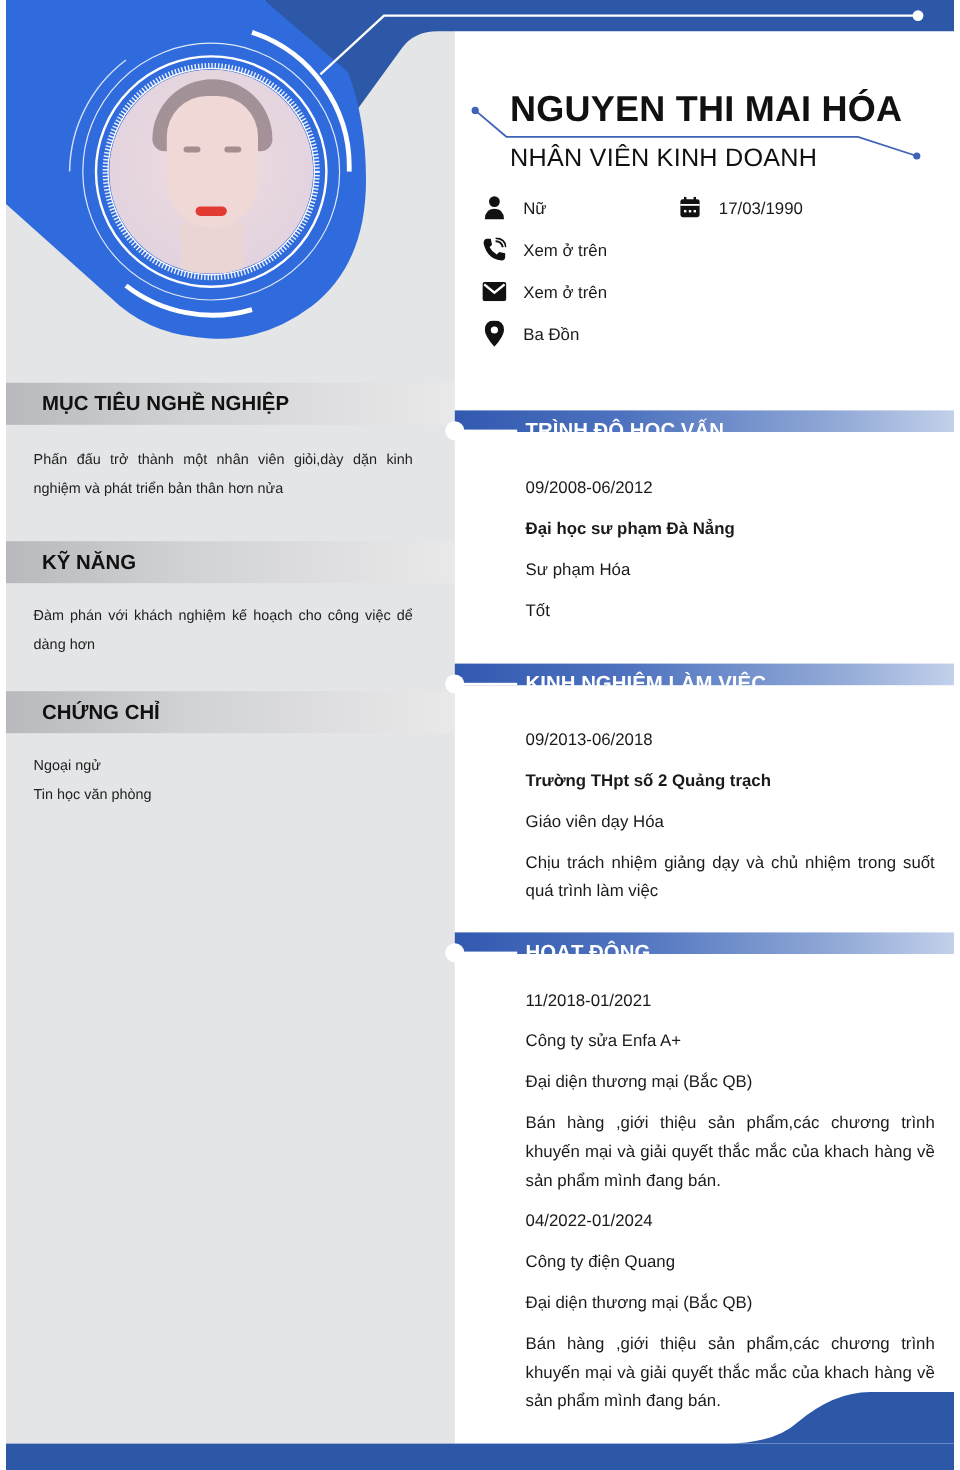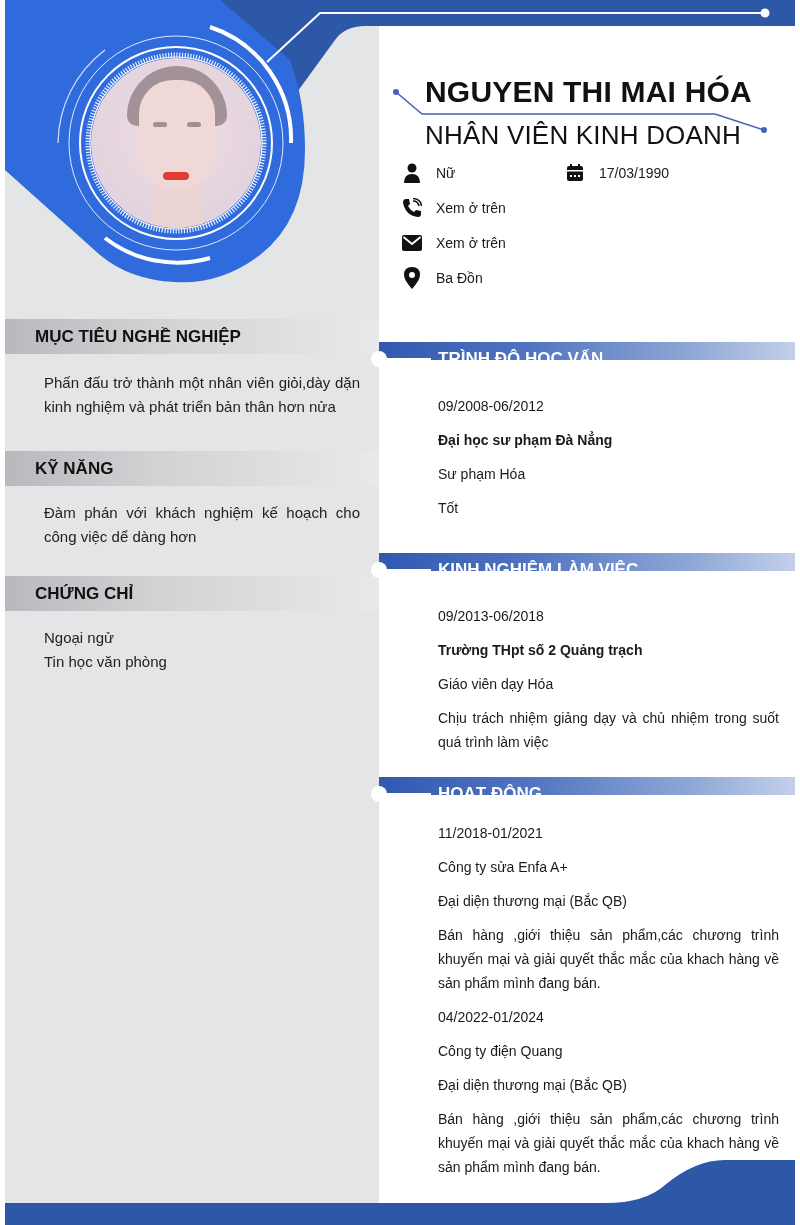--- a/index.html
+++ b/index.html
@@ -17,30 +17,30 @@
   .photo-wrap { position: absolute; left: 86px; top: 58px; width: 170px; height: 170px; border-radius: 50%; overflow: hidden; }
   .photo { width: 100%; height: 100%; background: radial-gradient(circle at 50% 45%, #f1dfe3 0%, #e7d6df 45%, #ddd0de 100%); position: relative; }
   .photo .hair { position: absolute; left: 36px; top: 8px; width: 100px; height: 60px; border-radius: 50px 50px 10px 10px; background: #6b5a5c; opacity: 0.55; }
   .photo .face { position: absolute; left: 48px; top: 22px; width: 76px; height: 110px; border-radius: 40px 40px 45px 45px; background: #efd8d6; }
   .photo .eye { position: absolute; top: 64px; width: 14px; height: 5px; border-radius: 3px; background: #8a6e70; opacity: 0.7; }
   .photo .lips { position: absolute; left: 72px; top: 114px; width: 26px; height: 8px; border-radius: 6px; background: #e23b33; }
   .photo .neck { position: absolute; left: 60px; top: 128px; width: 52px; height: 50px; background: #ead5d4; }
 
   
   .name { position: absolute; left: 420px; top: 75px; font-size: 30px; font-weight: bold; color: #111; letter-spacing: 0.2px; }
-  .job-title { position: absolute; left: 420px; top: 120px; font-size: 26px; color: #111; letter-spacing: 0.2px; }
+  .job-title { position: absolute; left: 420px; top: 120px; font-size: 21px; color: #111; letter-spacing: 0.2px; }
 
   .info-row { position: absolute; display: flex; align-items: center; font-size: 14px; color: #1a1a1a; }
   .info-row .ic { width: 22px; height: 22px; margin-right: 13px; display: flex; align-items: center; justify-content: center; }
   .info-row svg { display: block; }
 
   
   .l-head { position: absolute; left: 0; width: 374px; height: 35px; background: linear-gradient(90deg, #b8b9bc 0%, #d1d2d4 40%, #e9e9ea 100%); }
   .l-head span { position: absolute; left: 30px; top: 8px; font-size: 17px; font-weight: bold; color: #111; }
-  .l-text { position: absolute; left: 39px; width: 316px; font-size: 15px; line-height: 24px; color: #222; text-align: justify; }
+  .l-text { position: absolute; left: 23px; width: 316px; font-size: 12px; line-height: 24px; color: #222; text-align: justify; }
 
   
   .r-head { position: absolute; left: 374px; width: 416px; height: 18px; background: linear-gradient(90deg, #3159b0 0%, #4f73bf 35%, #8ea7d6 75%, #c3d0ea 100%); }
   .r-head .dot { position: absolute; left: -8px; top: 9px; width: 16px; height: 16px; border-radius: 50%; background: #ffffff; }
   .r-head .line { position: absolute; left: 4px; top: 16px; width: 48px; height: 2px; background: #ffffff; }
   .r-head span { position: absolute; left: 59px; top: 7px; font-size: 17px; font-weight: bold; color: #ffffff; }
 
   .r-text { position: absolute; left: 433px; width: 341px; font-size: 14px; line-height: 24px; color: #1a1a1a; text-align: justify; }
   .r-text.bold { font-weight: bold; }
 </style>

